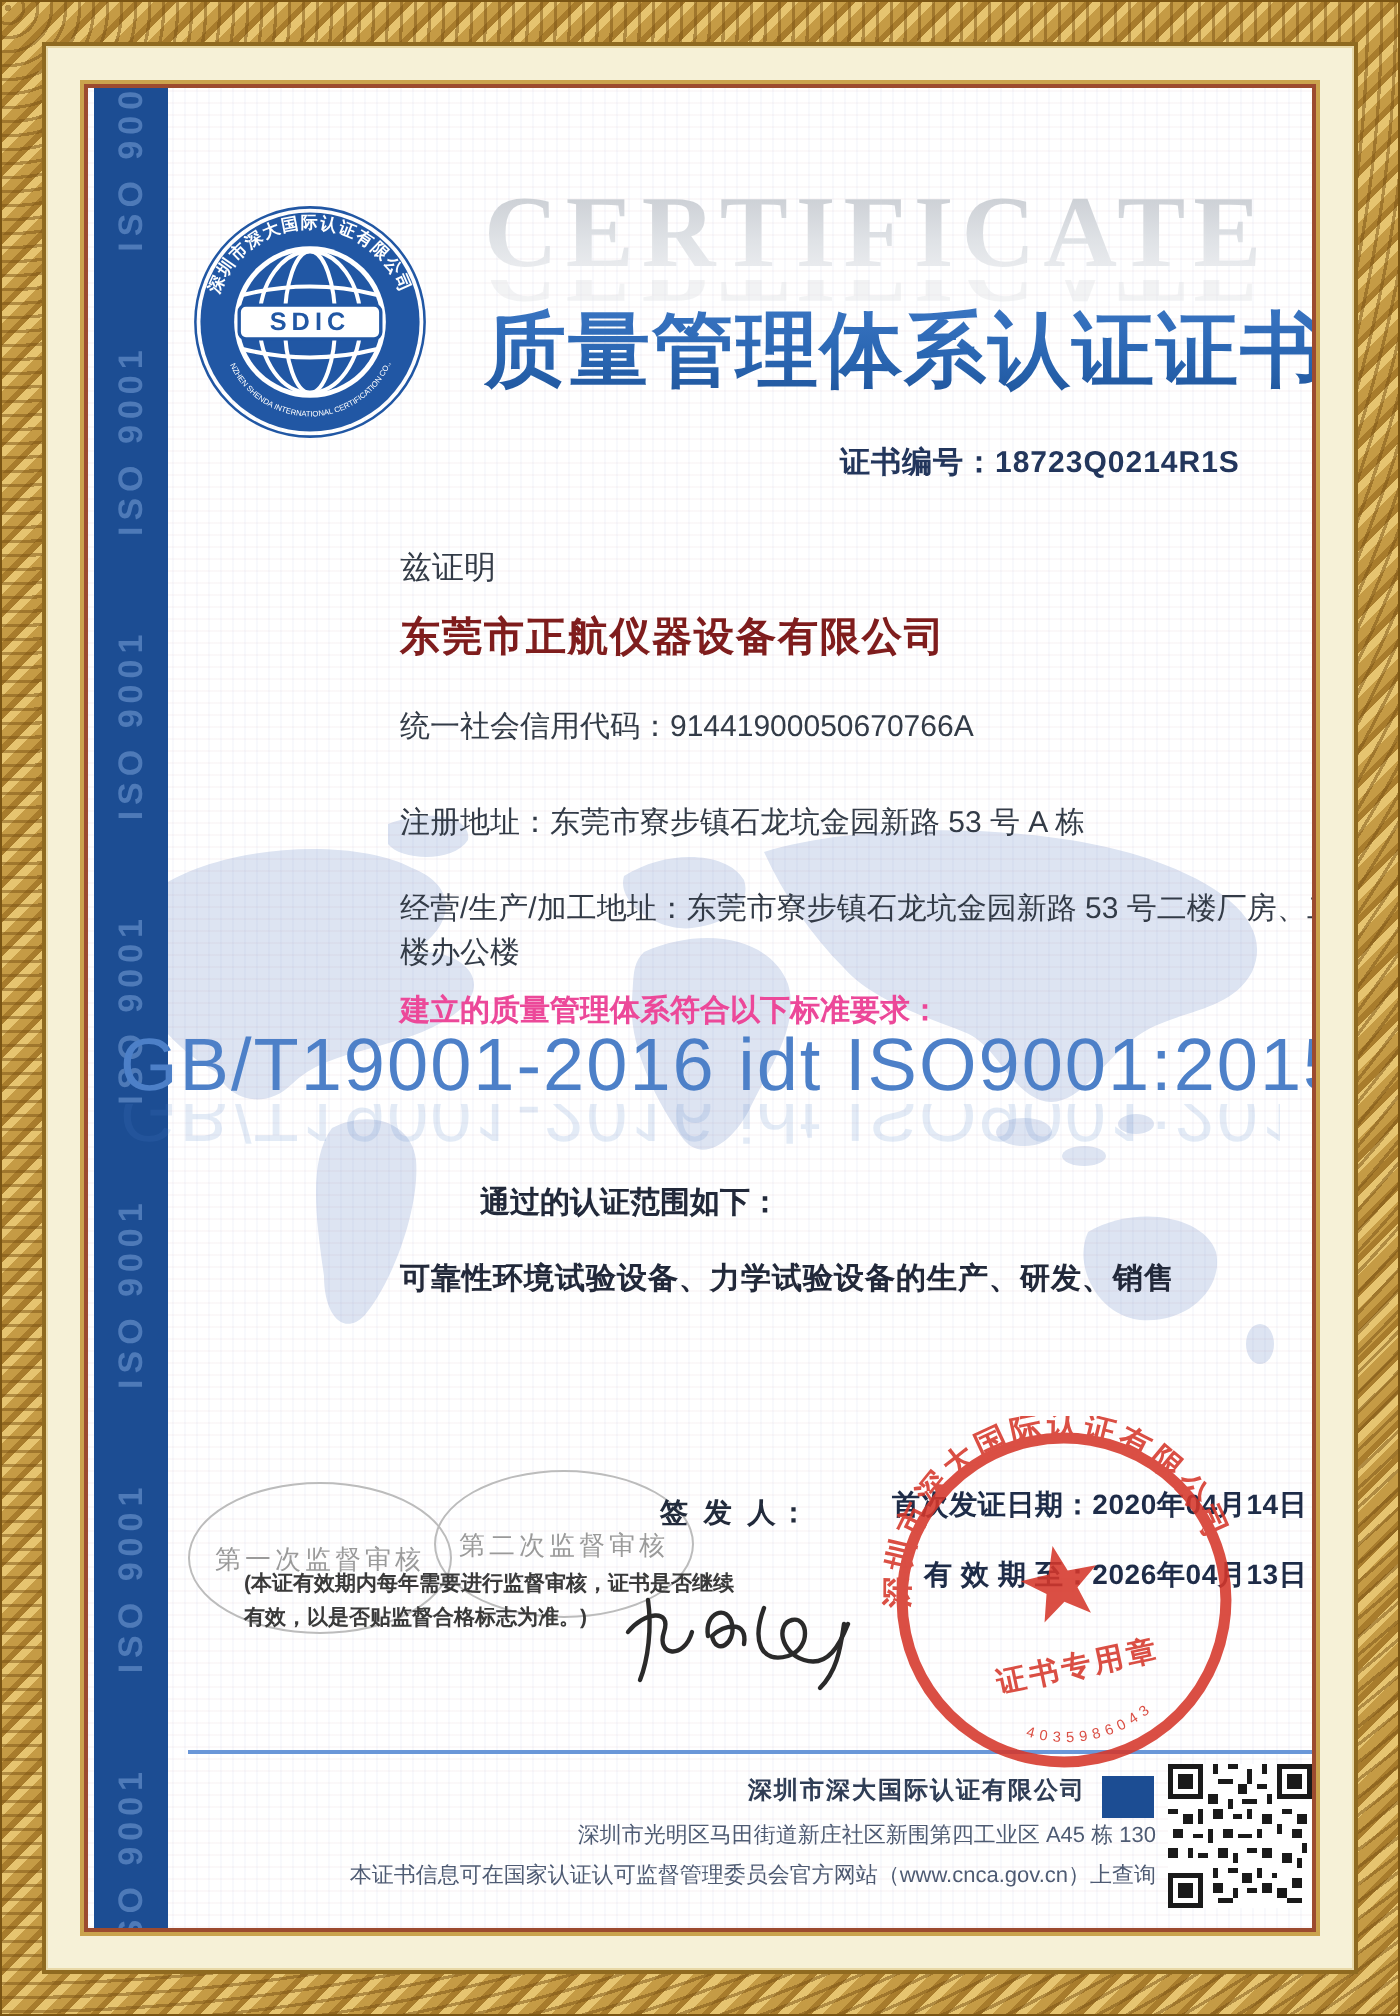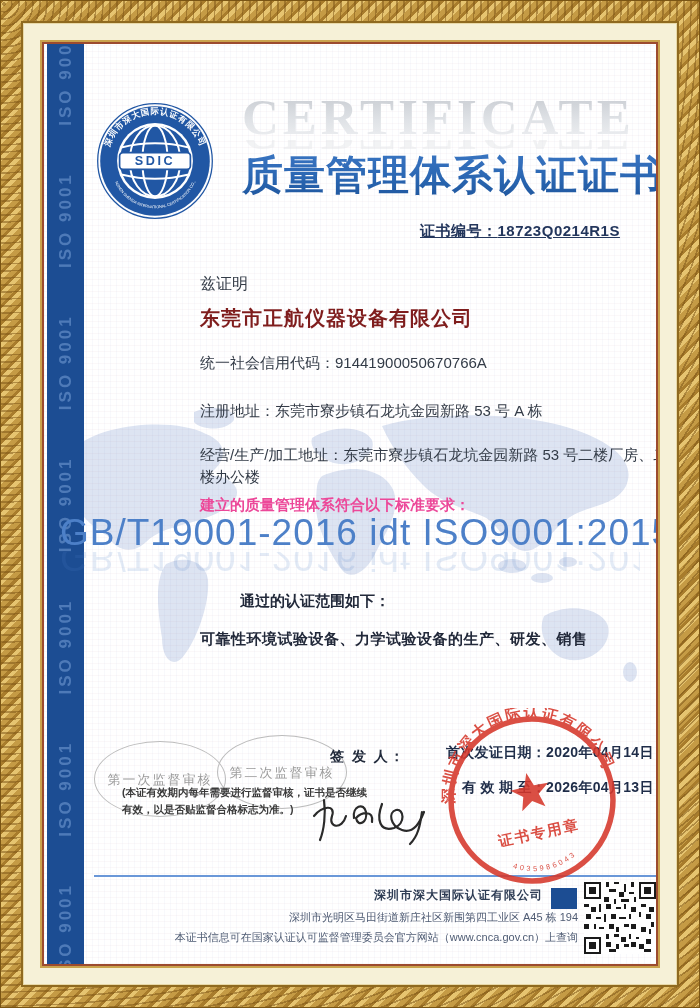--- a/index.html
+++ b/index.html
@@ -37,21 +37,21 @@
     background:linear-gradient(180deg,#c3c7cd 0%,#dfe2e6 55%,#f2f3f5 100%);
     -webkit-background-clip:text;background-clip:text;color:transparent;white-space:nowrap;}
   .title-en-reflect{position:absolute;left:198px;top:96px;width:414px;height:22px;overflow:hidden;z-index:1;
     font-family:"Liberation Serif","DejaVu Serif",serif;font-size:51px;font-weight:bold;letter-spacing:4px;
     color:#e3e5e8;transform:scaleY(-1);opacity:.45;white-space:nowrap;}
   .title-zh{position:absolute;left:198px;top:104px;width:414px;z-index:2;
     font-size:41px;font-weight:bold;letter-spacing:1px;white-space:nowrap;
     background:linear-gradient(180deg,#3c77c4 0%,#2a66b2 55%,#1d5399 100%);
     -webkit-background-clip:text;background-clip:text;color:transparent;}
 
-  .cert-no{position:absolute;left:376px;top:178px;z-index:2;font-size:15px;font-weight:bold;color:#23365c;letter-spacing:.5px;text-decoration:underline;}
+  .cert-no{position:absolute;left:376px;top:178px;z-index:2;font-size:15px;font-weight:bold;color:#23365c;letter-spacing:.5px;}
 
   .line{position:absolute;left:156px;z-index:2;font-size:15px;color:#333b47;}
   .declare{top:230px;font-size:16px;}
   .company{top:261px;font-size:20px;font-weight:bold;color:#7f1d1d;letter-spacing:1px;}
   .credit{top:310px;}
   .regaddr{top:358px;}
   .opaddr{top:400px;width:472px;line-height:22px;}
   .std-intro{top:452px;font-weight:bold;color:#ec4899;}
   .scope-intro{top:548px;font-weight:bold;color:#22293a;margin-left:40px;}
   .scope{top:586px;font-weight:bold;color:#22293a;letter-spacing:.5px;}
@@ -206,21 +206,21 @@
         <text font-size="8" fill="#d6372b" letter-spacing="3">
           <textPath href="#sealArcLow" startOffset="50%" text-anchor="middle">4035986043</textPath>
         </text>
       </g>
     </svg>
 
     <div class="divider"></div>
 
     <div class="footer-line f1">深圳市深大国际认证有限公司</div>
     <div class="blue-square"></div>
-    <div class="footer-line f2">深圳市光明区马田街道新庄社区新围第四工业区 A45 栋 194</div>
+    <div class="footer-line f2">深圳市光明区马田街道新庄社区新围第四工业区 A45 栋 130</div>
     <div class="footer-line f3">本证书信息可在国家认证认可监督管理委员会官方网站（www.cnca.gov.cn）上查询</div>
 
     <svg class="qr" viewBox="0 0 29 29" shape-rendering="crispEdges">
       <rect x="0" y="0" width="29" height="29" fill="#ffffff"></rect>
       <g fill="#1a1a1a">
         <rect x="0" y="0" width="7" height="7"></rect>
           <rect x="22" y="0" width="7" height="7"></rect>
           <rect x="0" y="22" width="7" height="7"></rect>
         <rect x="1" y="1" width="5" height="5" fill="#ffffff"></rect>
           <rect x="23" y="1" width="5" height="5" fill="#ffffff"></rect>

